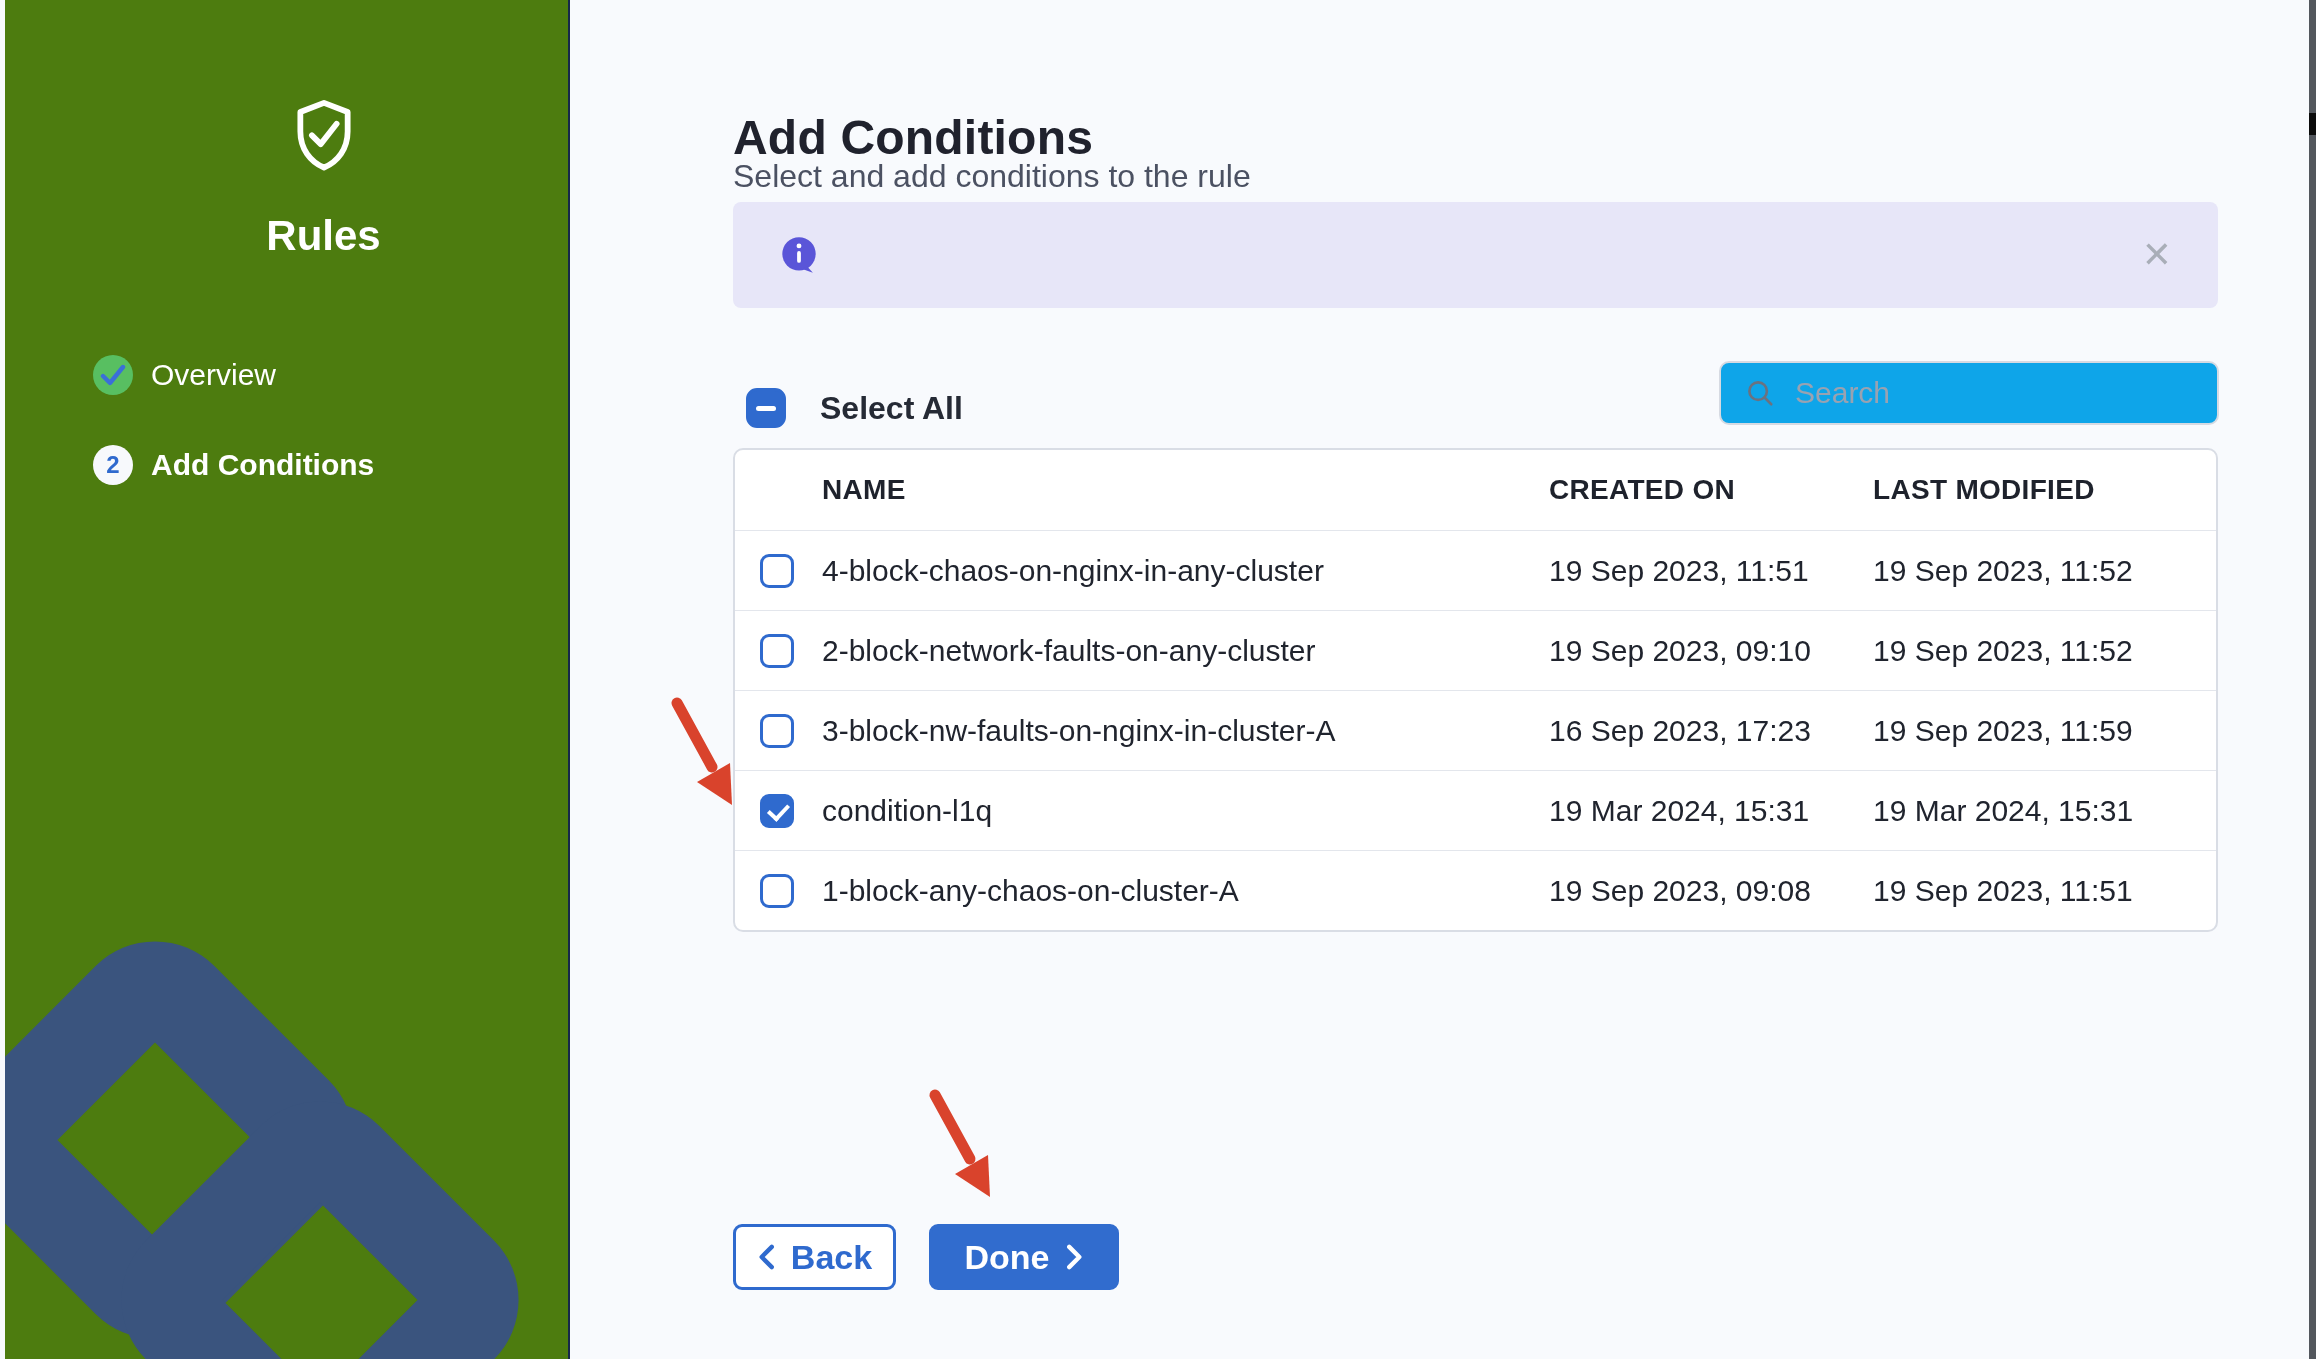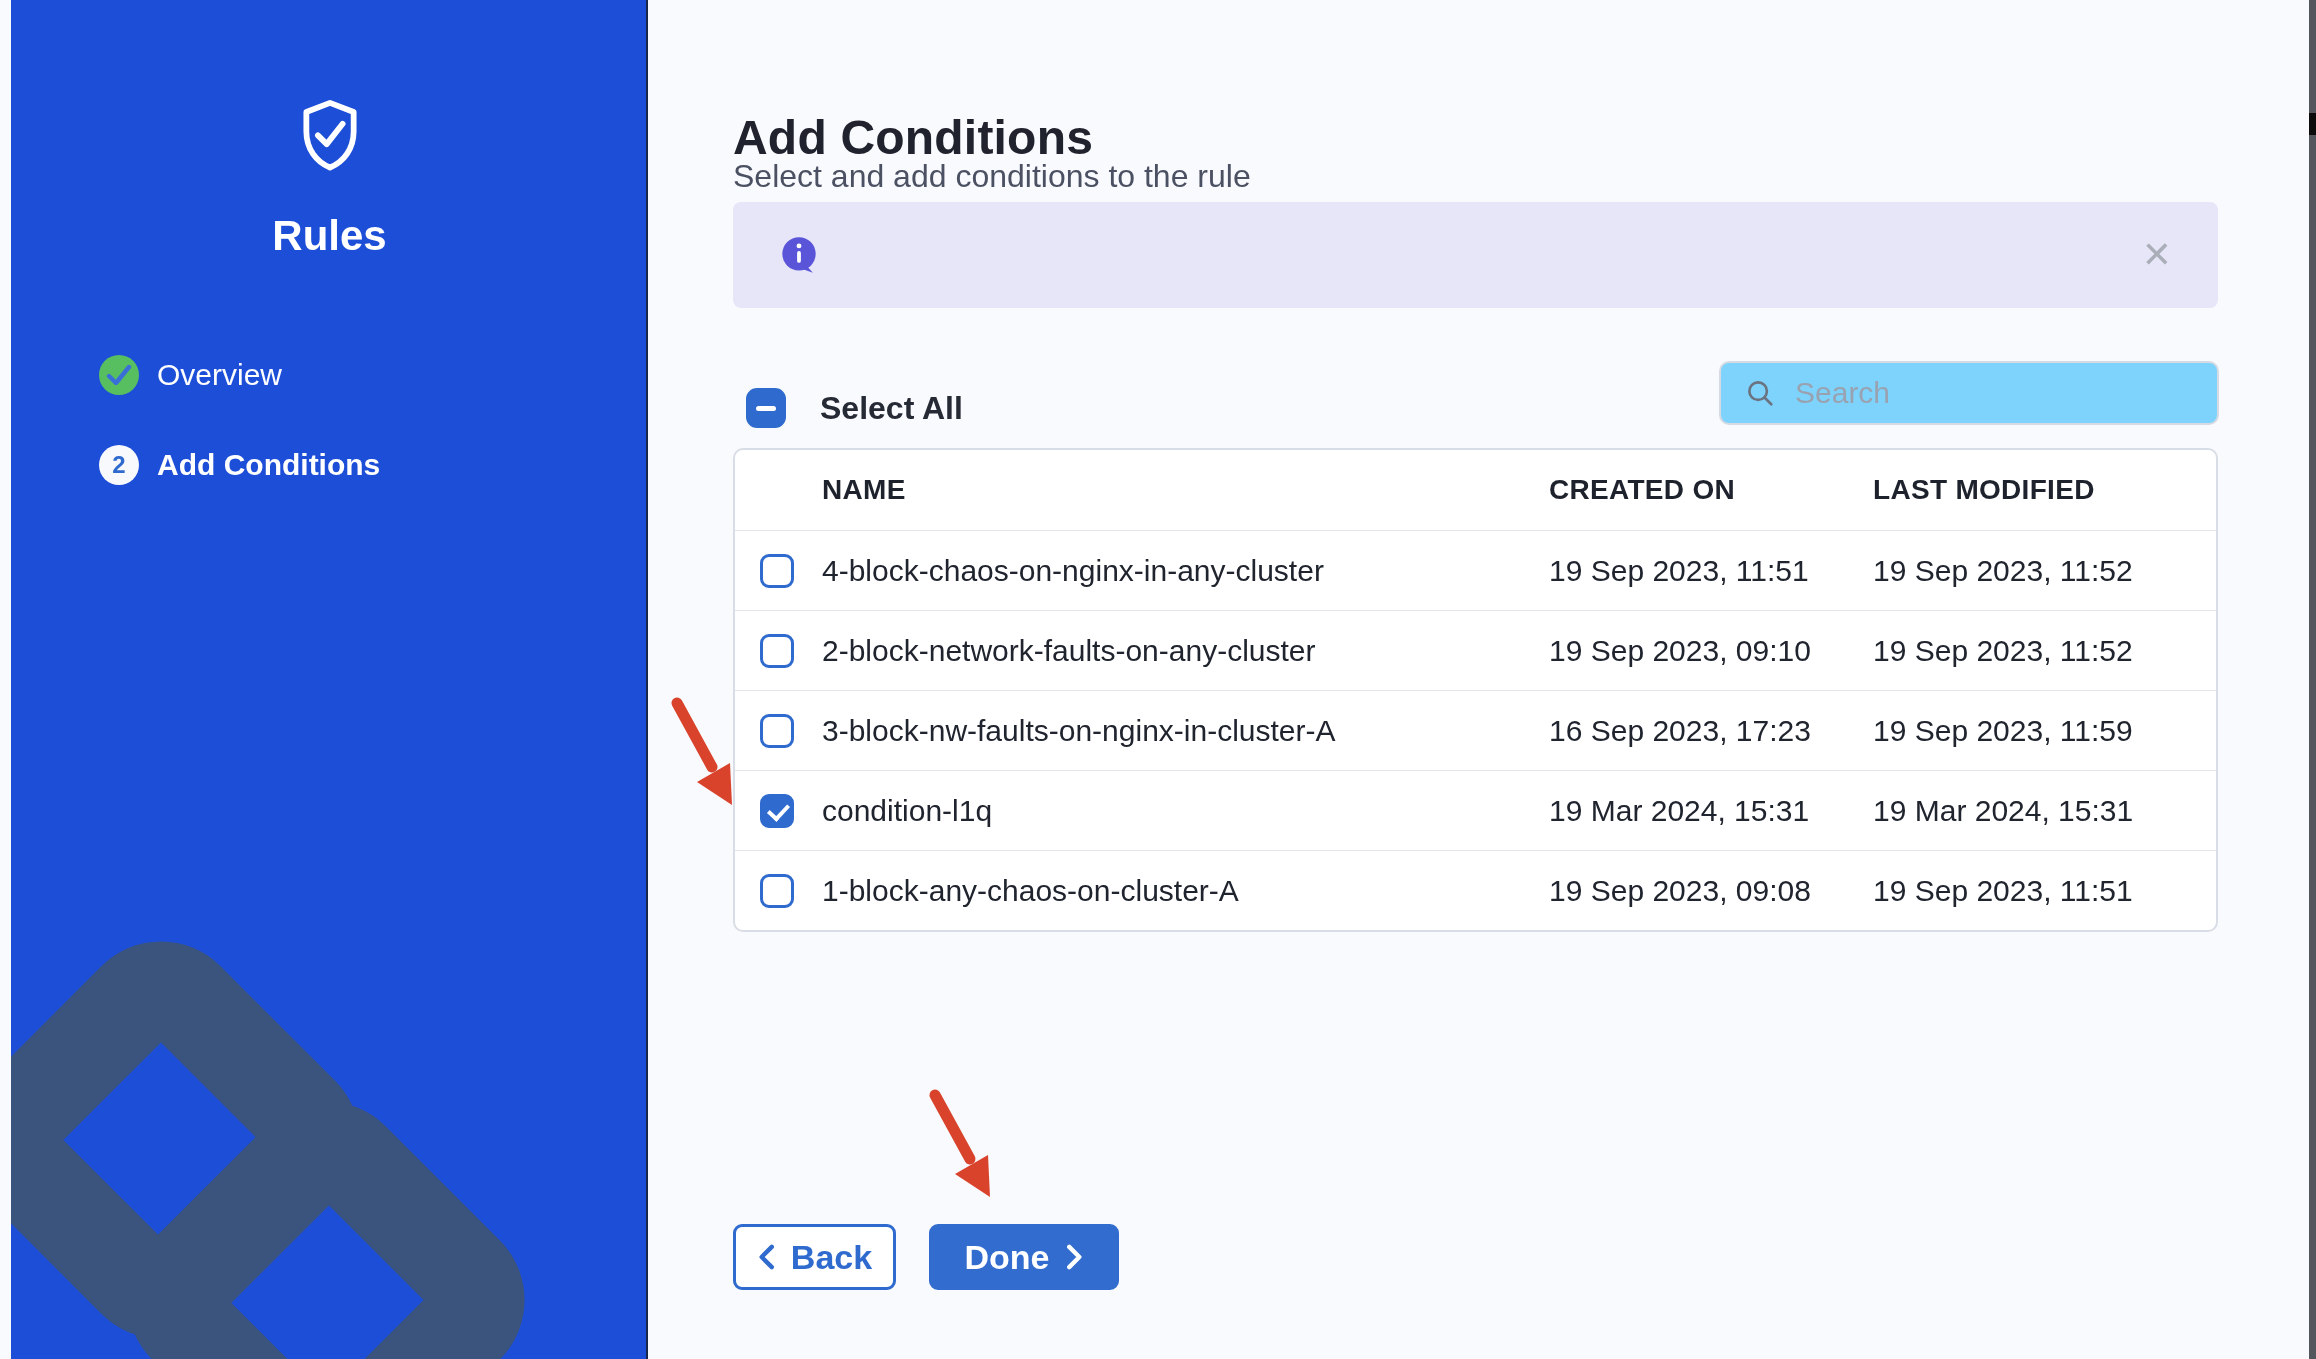--- a/index.html
+++ b/index.html
@@ -1,20 +1,20 @@
 <!DOCTYPE html>
 <html><head>
 <meta charset="utf-8">
 <style>
   html,body{margin:0;padding:0;background:#e8eaee;}
   *{box-sizing:border-box;font-family:"Liberation Sans", sans-serif;}
   #canvas{position:relative;width:2316px;height:1359px;background:#f8fafd;overflow:hidden;}
 
   
-  .sidebar{position:absolute;left:11px;top:0;width:637px;height:1359px;background:#1d4ed8;overflow:hidden;border-right:2px solid #16274a;}
+  .sidebar{position:absolute;left:5px;top:0;width:565px;height:1359px;background:#4d7c0f;overflow:hidden;border-right:2px solid #16274a;}
   .ring{position:absolute;width:330px;height:330px;border:96px solid #3a547e;border-radius:84px;transform:rotate(45deg);}
   .ring.a{left:-15px;top:975px;}
   .ring.b{left:150px;top:1135px;}
   .shield-wrap{position:absolute;left:0;top:98px;width:637px;display:flex;justify-content:center;}
   .sidebar-title{position:absolute;left:0;top:212px;width:637px;text-align:center;color:#ffffff;font-size:42px;font-weight:700;}
   .step{position:absolute;left:88px;display:flex;align-items:center;gap:18px;cursor:pointer;}
   .step .bubble{width:40px;height:40px;border-radius:50%;display:flex;align-items:center;justify-content:center;flex:0 0 auto;}
   .step .bubble.green{background:#58bf61;}
   .step .bubble.white{background:#f7f9fc;color:#2f6ace;font-size:24px;font-weight:700;}
   .step .lbl{color:#ffffff;font-size:30px;}
@@ -34,21 +34,21 @@
   .cbx{position:relative;width:34px;height:34px;border-radius:9px;border:3px solid #2f6ace;background:#ffffff;cursor:pointer;flex:0 0 auto;}
   .cbx.lg{width:40px;height:40px;border-radius:11px;}
   .cbx[data-state="checked"]{background:#2f6ace;border-color:#2f6ace;}
   .cbx[data-state="checked"]::after{content:"";position:absolute;left:9px;top:3px;width:9px;height:16px;border-right:4px solid #fff;border-bottom:4px solid #fff;transform:rotate(43deg);}
   .cbx[data-state="indeterminate"]{background:#2f6ace;border-color:#2f6ace;}
   .cbx[data-state="indeterminate"]::after{content:"";position:absolute;left:7px;top:15px;width:20px;height:5px;border-radius:3px;background:#fff;}
 
   .selectall{position:absolute;left:109px;top:388px;display:flex;align-items:center;gap:34px;}
   .selectall .lbl{font-size:32px;font-weight:600;color:#252a35;}
 
-  .search{position:absolute;left:1082px;top:361px;width:500px;height:64px;background:#7dd3fc;border:2px solid #d6dae2;border-radius:10px;display:flex;align-items:center;padding:0 20px 0 24px;gap:18px;}
+  .search{position:absolute;left:1082px;top:361px;width:500px;height:64px;background:#0ea5e9;border:2px solid #d6dae2;border-radius:10px;display:flex;align-items:center;padding:0 20px 0 24px;gap:18px;}
   .search input{border:none;outline:none;flex:1;font-size:30px;color:#30353f;background:transparent;}
   .search input::placeholder{color:#99a2b1;}
 
   
   .table{position:absolute;left:96px;top:448px;width:1485px;background:#ffffff;border:2px solid #d9dde5;border-radius:10px;overflow:hidden;}
   .thead{position:relative;height:80px;}
   .trow{position:relative;height:80px;border-top:1px solid #e3e6ec;}
   .hcell{position:absolute;top:0;height:80px;display:flex;align-items:center;font-size:28px;font-weight:700;color:#1e222c;letter-spacing:.3px;}
   .cell{position:absolute;top:0;height:80px;display:flex;align-items:center;font-size:30px;color:#20242e;}
   .pos-name{left:87px;} .pos-created{left:814px;} .pos-modified{left:1138px;}

